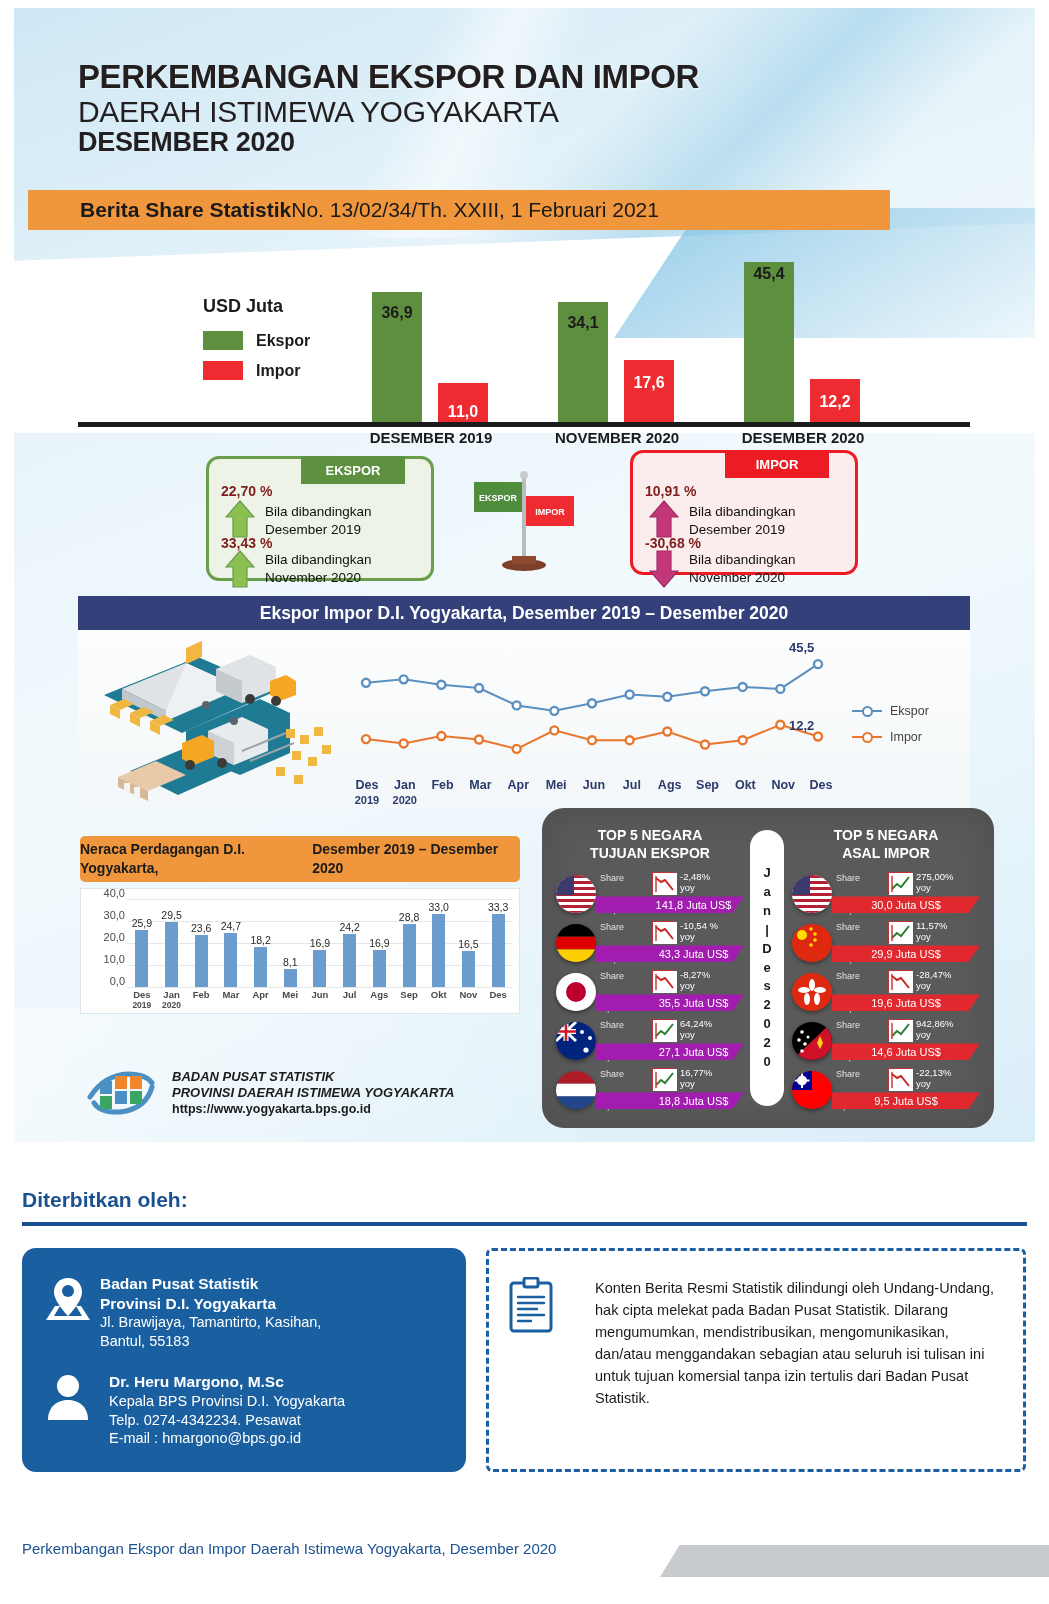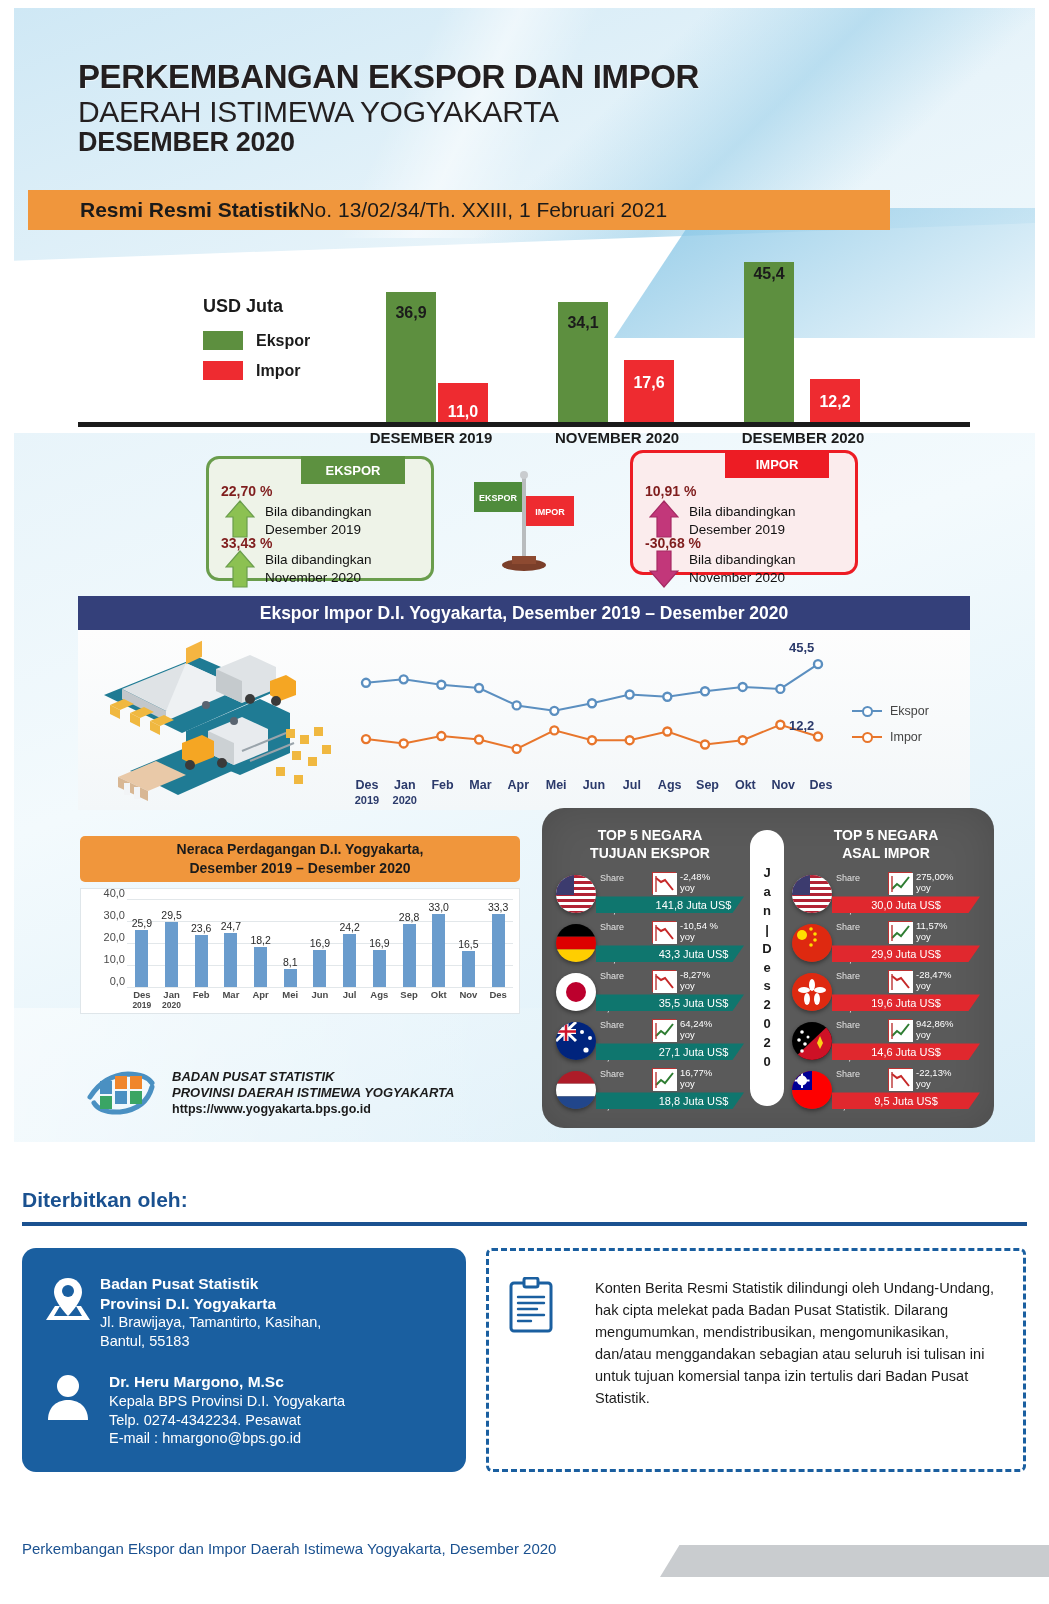--- a/index.html
+++ b/index.html
@@ -87,21 +87,21 @@
   .lc-legend { position:absolute; left:838px; top:696px; z-index:6; }
   .lcl-row { display:flex; align-items:center; margin-bottom:12px; }
   .lcl-line { width:30px; height:2.5px; position:relative; }
   .lcl-dot { position:absolute; left:10px; top:-4px; width:11px; height:11px; border-radius:50%;
              border:2.5px solid; background:#fff; }
   .lcl-txt { font-size:12.5px; color:#444; margin-left:8px; }
   .lc-endlabel { position:absolute; font-size:13px; font-weight:bold; color:#2b3a6b; z-index:7; }
 
   
   .nr-head { position:absolute; left:66px; top:828px; width:440px; height:46px;
-    background:#f0963c; border-radius:5px; display:flex; flex-direction:column;
+    background:#f0963c; border-radius:5px; display:flex; flex-direction:row;
     align-items:center; justify-content:center; z-index:6; }
   .nr-head span { font-size:14px; font-weight:bold; color:#1b1b1b; line-height:1.35; }
   .nr-box { position:absolute; left:66px; top:880px; width:440px; height:126px;
     background:#fff; border:1px solid #dfe6ea; z-index:6; }
   .nr-ylabels { position:absolute; left:4px; top:4px; width:40px; height:100px; }
   .nr-ylabels div { position:absolute; right:0; font-size:11px; color:#4a4a4a; }
   .nr-grid { position:absolute; left:46px; top:10px; width:386px; height:88px; }
   .nr-gl { position:absolute; left:0; width:100%; height:1px; background:#e2e7ea; }
   .nr-bars { position:absolute; left:46px; top:10px; width:386px; height:88px; display:flex; align-items:flex-end; }
   .nr-col { flex:1; display:flex; flex-direction:column; align-items:center; justify-content:flex-end; height:100%; position:relative; }
@@ -131,21 +131,21 @@
   .flag { position:absolute; left:4px; top:5px; width:40px; height:38px; border-radius:50%;
           overflow:hidden; box-shadow:0 2px 4px rgba(0,0,0,.4); }
   .t5-share-lbl { position:absolute; left:48px; top:3px; font-size:9px; color:#e2e2e2; }
   .t5-share-val { position:absolute; left:48px; top:13px; font-size:11.5px; color:#fff;margin-top:20px; }
   .t5-ico { position:absolute; left:100px; top:2px; width:24px; height:22px; background:#fff;
             border:1.5px solid #b33; }
   .t5-yoy { position:absolute; left:128px; top:2px; font-size:9.5px; color:#fff; line-height:1.15; }
   .t5-val { position:absolute; left:44px; top:26px; width:148px; height:17px;
             display:flex; align-items:center; justify-content:center;
             font-size:11px; color:#fff; }
-  .ribbon-blue { background:#0f766e; clip-path: polygon(0 0, 100% 0, 92% 100%, 0 100%); padding-left: 47px; }
+  .ribbon-blue { background:#a21caf; clip-path: polygon(0 0, 100% 0, 92% 100%, 0 100%); padding-left: 47px; }
   .ribbon-red  { background:#e0282e; clip-path: polygon(0 0, 100% 0, 92% 100%, 0 100%); }
   .t5-center { position:absolute; left:208px; top:22px; width:34px; height:276px;
     background:#fff; border-radius:17px; display:flex; flex-direction:column;
     align-items:center; justify-content:center; }
   .t5-center span { font-size:13px; font-weight:bold; color:#1b1b1b; line-height:1.45; }
 
   
   .pub-title { position:absolute; left:22px; top:1188px; font-size:21px; font-weight:bold; color:#1a5190; }
   .pub-rule { position:absolute; left:22px; top:1222px; width:1005px; height:4px; background:#1a5190; }
   .contact-card { position:absolute; left:22px; top:1248px; width:444px; height:224px;
@@ -173,39 +173,39 @@
   <div class="swoosh sw4"></div>
   <div class="swoosh sw5"></div>
 
   <div class="title-block">
     <div class="t1">PERKEMBANGAN EKSPOR DAN IMPOR</div>
     <div class="t2">DAERAH ISTIMEWA YOGYAKARTA</div>
     <div class="t3">DESEMBER 2020</div>
   </div>
 
   <div class="brs-bar">
-    <span class="b-strong">Resmi Resmi Statistik</span>
+    <span class="b-strong">Berita Share Statistik</span>
     <span class="b-norm"> No. 13/02/34/Th. XXIII, 1 Februari 2021</span>
   </div>
 
   <div class="barchart">
     <div class="bc-legend">
       <div class="lg-title">USD Juta</div>
       <div class="lg-row">
         <div class="lg-swatch" style="background:#5d8f3f"></div>
         <div class="lg-label">Ekspor</div>
       </div>
       <div class="lg-row">
         <div class="lg-swatch" style="background:#ee2b30"></div>
         <div class="lg-label">Impor</div>
       </div>
     </div>
     <div class="bc-plot" id="bc-plot">
         <div class="bc-group" style="left: 0px;">
-          <div class="bc-bar" style="left: 48px; height: 143px; margin-top: 31px;">
+          <div class="bc-bar" style="left: 34px; height: 143px; margin-top: 31px;">
             <div class="bar-rect" style="height: 129.888px; background: rgb(93, 143, 63);"></div>
             <div class="bar-val" style="color: rgb(27, 27, 27); bottom: 99.888px;">36,9</div>
           </div>
           <div class="bc-bar" style="left: 100px; height: 38.72px;">
             <div class="bar-rect" style="height: 38.72px; background: rgb(238, 43, 48);"></div>
             <div class="bar-val" style="color: rgb(255, 255, 255); bottom: 1px;">11,0</div>
           </div>
         </div>
         <div class="bc-group" style="left: 186px;">
           <div class="bc-bar" style="left: 34px; height: 120.032px;">

